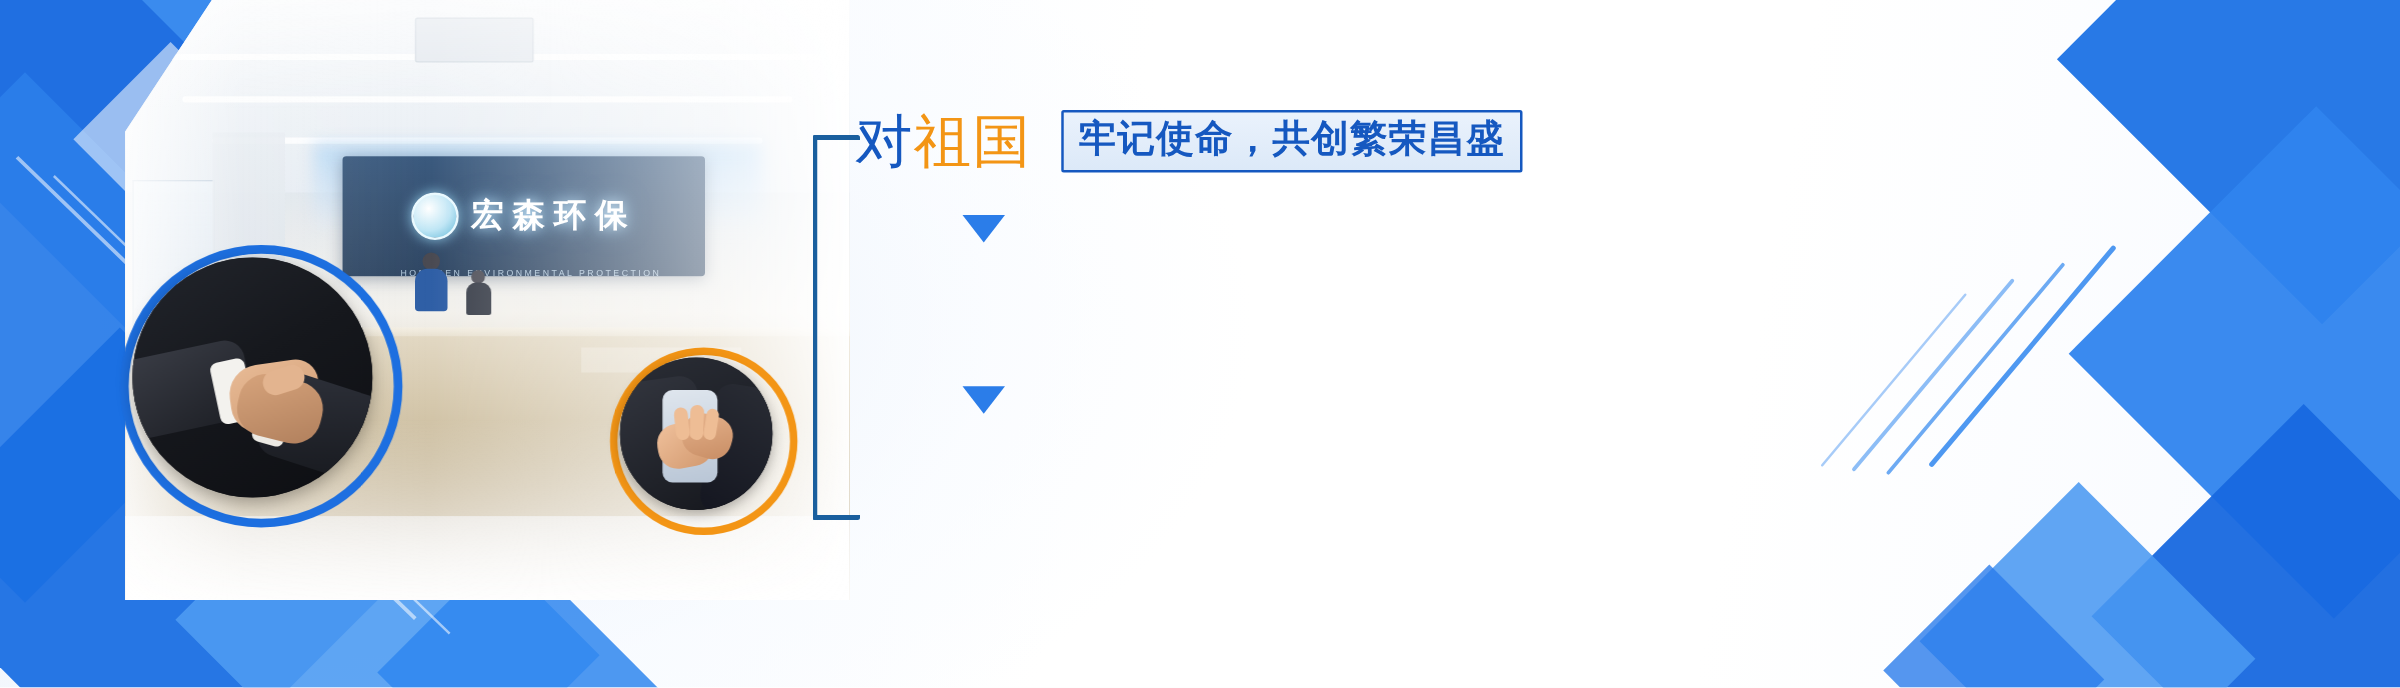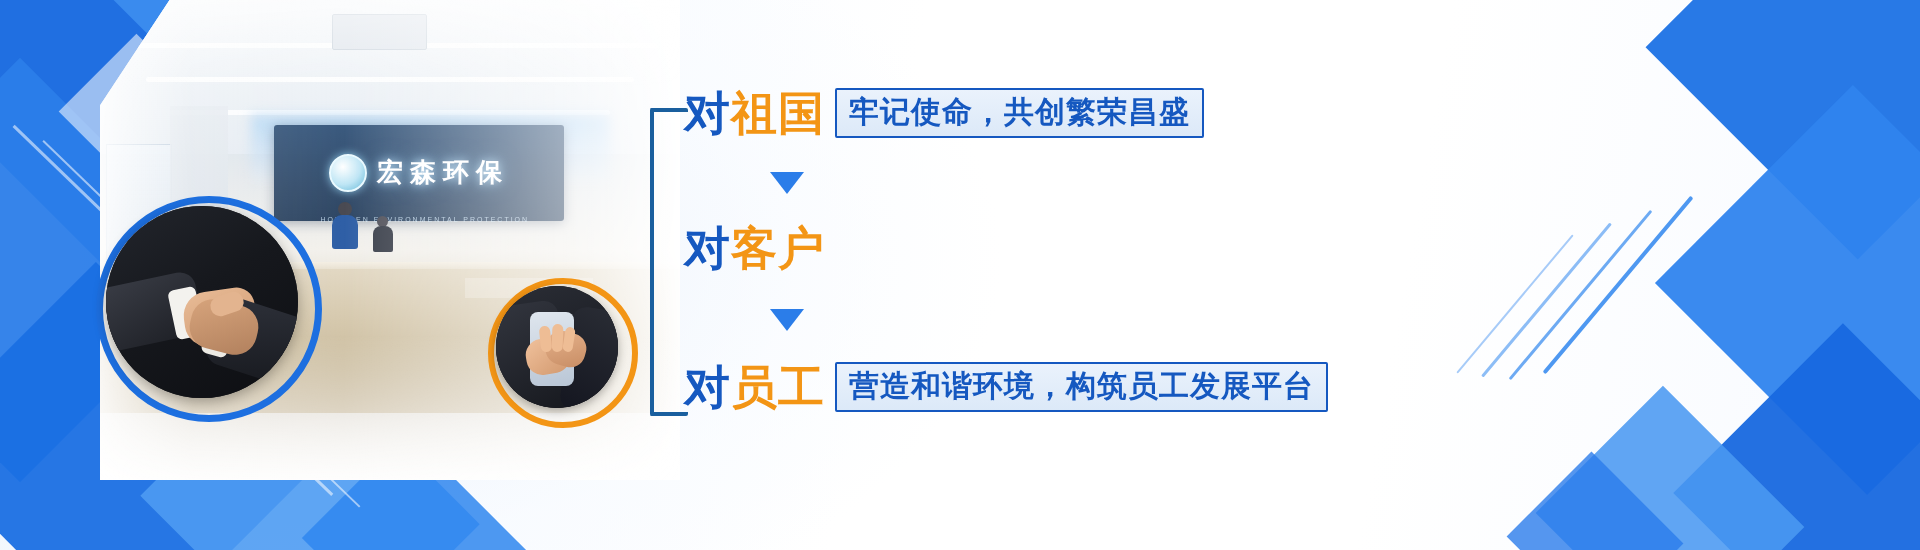--- a/index.html
+++ b/index.html
@@ -170,24 +170,24 @@
 
   
   .content{position:absolute;left:650px;top:70px;width:700px;height:400px;}
   .bracket{position:absolute;left:0;top:38px;width:34px;height:300px;
     border-left:4px solid #1a5f9e;border-top:4px solid #1a5f9e;border-bottom:4px solid #1a5f9e;
     border-radius:2px;}
   .row{position:absolute;left:34px;display:flex;align-items:center;gap:0;white-space:nowrap;}
   .r1{top:18px;}
   .r2{top:155px;}
   .r3{top:292px;}
-  .kw{font-size:46px;font-weight:700;letter-spacing:1px;line-height:1;}
+  .kw{font-size:46px;font-weight:400;letter-spacing:1px;line-height:1;}
   .kw .b{color:#1558c0;}
   .kw .o{color:#f39515;}
-  .pill{margin-left:10px;display:inline-flex;align-items:center;
+  .pill{margin-left:24px;display:inline-flex;align-items:center;
     background:linear-gradient(180deg,#eaf2fc,#dce9f8);
     border:2px solid #1558c0;border-radius:2px;
     padding:7px 12px 9px 12px;}
   .pill span{color:#1558c0;font-size:30px;font-weight:700;letter-spacing:1px;line-height:1;}
   .arrow{position:absolute;left:120px;width:0;height:0;
     border-left:17px solid transparent;border-right:17px solid transparent;
     border-top:22px solid #2b7de9;}
   .a1{top:102px;}
   .a2{top:239px;}
 </style>
@@ -287,26 +287,19 @@
     <div class="row r1">
       <div class="kw"><span class="b">对</span><span class="o">祖国</span></div>
       <div class="pill">
           <span>牢记使命，共创繁荣昌盛</span>
         </div>
     </div>
 
     <div class="arrow a1"></div>
 
     <div class="row r2">
-      <div class="kw"><span class="b">对</span><span class="o">客户</span></div>
     </div>
 
     <div class="arrow a2"></div>
 
-    <div class="row r3">
-      <div class="kw"><span class="b">对</span><span class="o">员工</span></div>
-      <div class="pill">
-          <span>营造和谐环境，构筑员工发展平台</span>
-        </div>
-    </div>
   </div>
 
 </div>
 
 </body></html>

